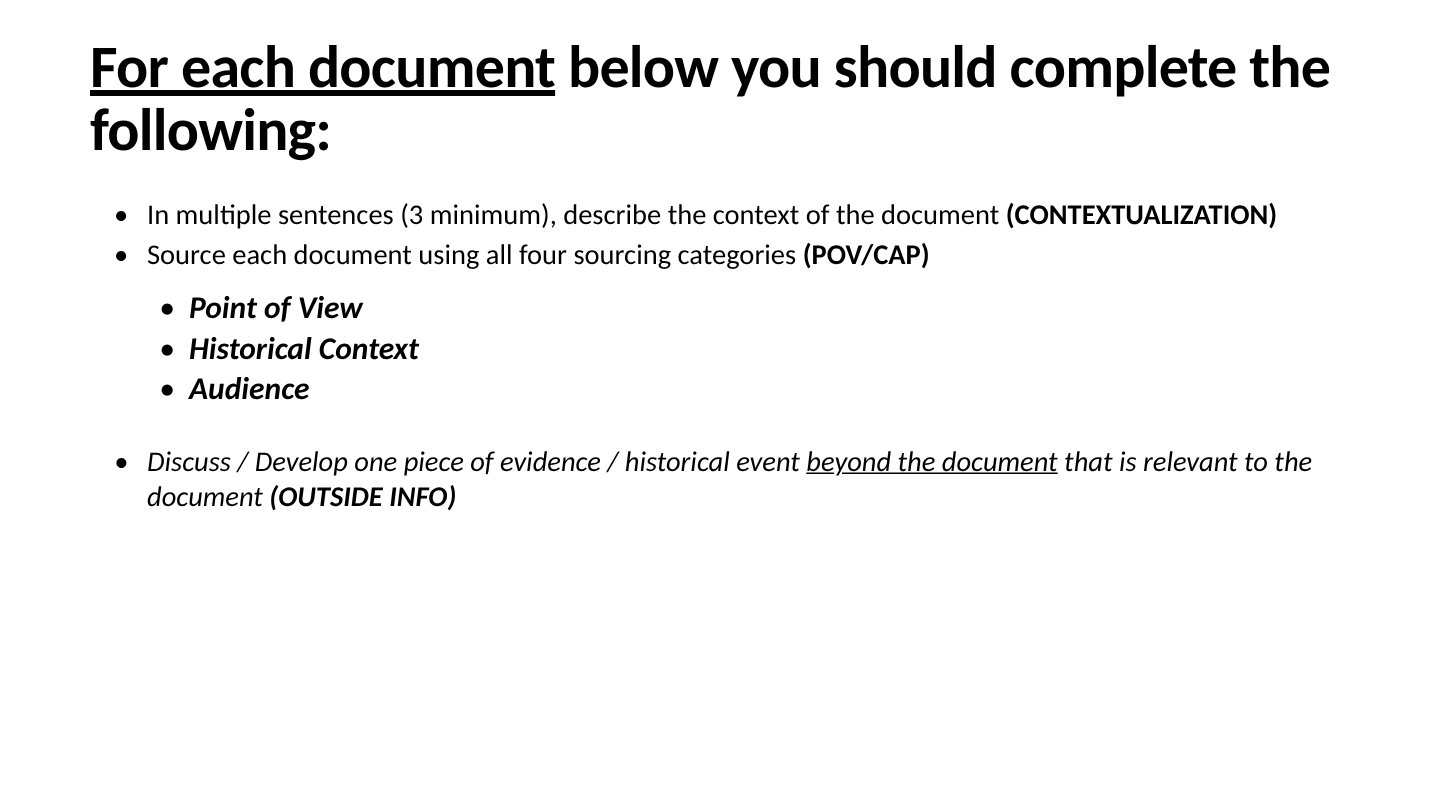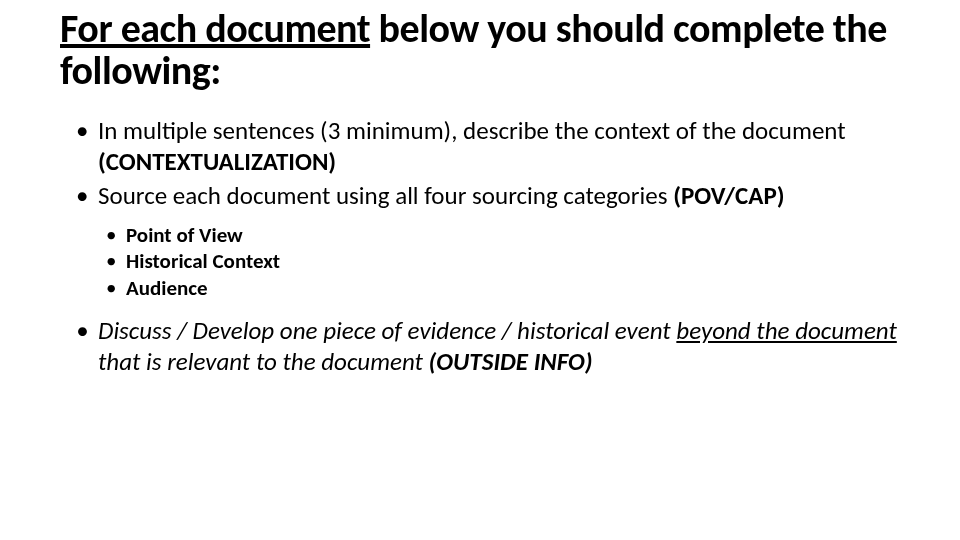--- a/index.html
+++ b/index.html
@@ -1,46 +1,46 @@
 <!DOCTYPE html>
 <html><head>
 <meta charset="utf-8">
 <style>
   * { margin: 0; padding: 0; box-sizing: border-box; }
   html, body { width: 960px; height: 540px; background: #fff; font-family: Calibri, "Segoe UI", Arial, sans-serif; color: #000; }
   .slide {
     width: 960px;
     height: 540px;
-    padding: 8px 60px 30px 60px;
+    padding: 24px 60px 30px 60px;
     position: relative;
   }
   .title {
     font-size: 40px;
     line-height: 1.05;
     font-weight: 400;
     margin-bottom: 24px;
     letter-spacing: -0.5px;
   }
   .title .u1 { text-decoration: underline; font-weight: 700; }
   .title .b1 { font-weight: 700; }
   .bullets-l1 { list-style: none; padding-left: 16px; }
   .bullets-l1 > li {
-    font-size: 25px;
+    font-size: 19px;
     line-height: 1.22;
     margin-bottom: 4px;
     position: relative;
     padding-left: 22px;
   }
   .bullets-l1 > li::before {
     content: "•";
     position: absolute;
     left: 0;
     top: 0;
   }
-  .bullets-l2 { list-style: none; padding-left: 46px; margin-top: 10px; margin-bottom: 14px; }
+  .bullets-l2 { list-style: none; padding-left: 46px; margin-top: 10px; margin-bottom: 24px; font-style: italic; }
   .bullets-l2 > li {
     font-size: 21px;
     line-height: 1.28;
     position: relative;
     padding-left: 20px;
     font-weight: 700;
   }
   .bullets-l2 > li::before {
     content: "•";
     position: absolute;

